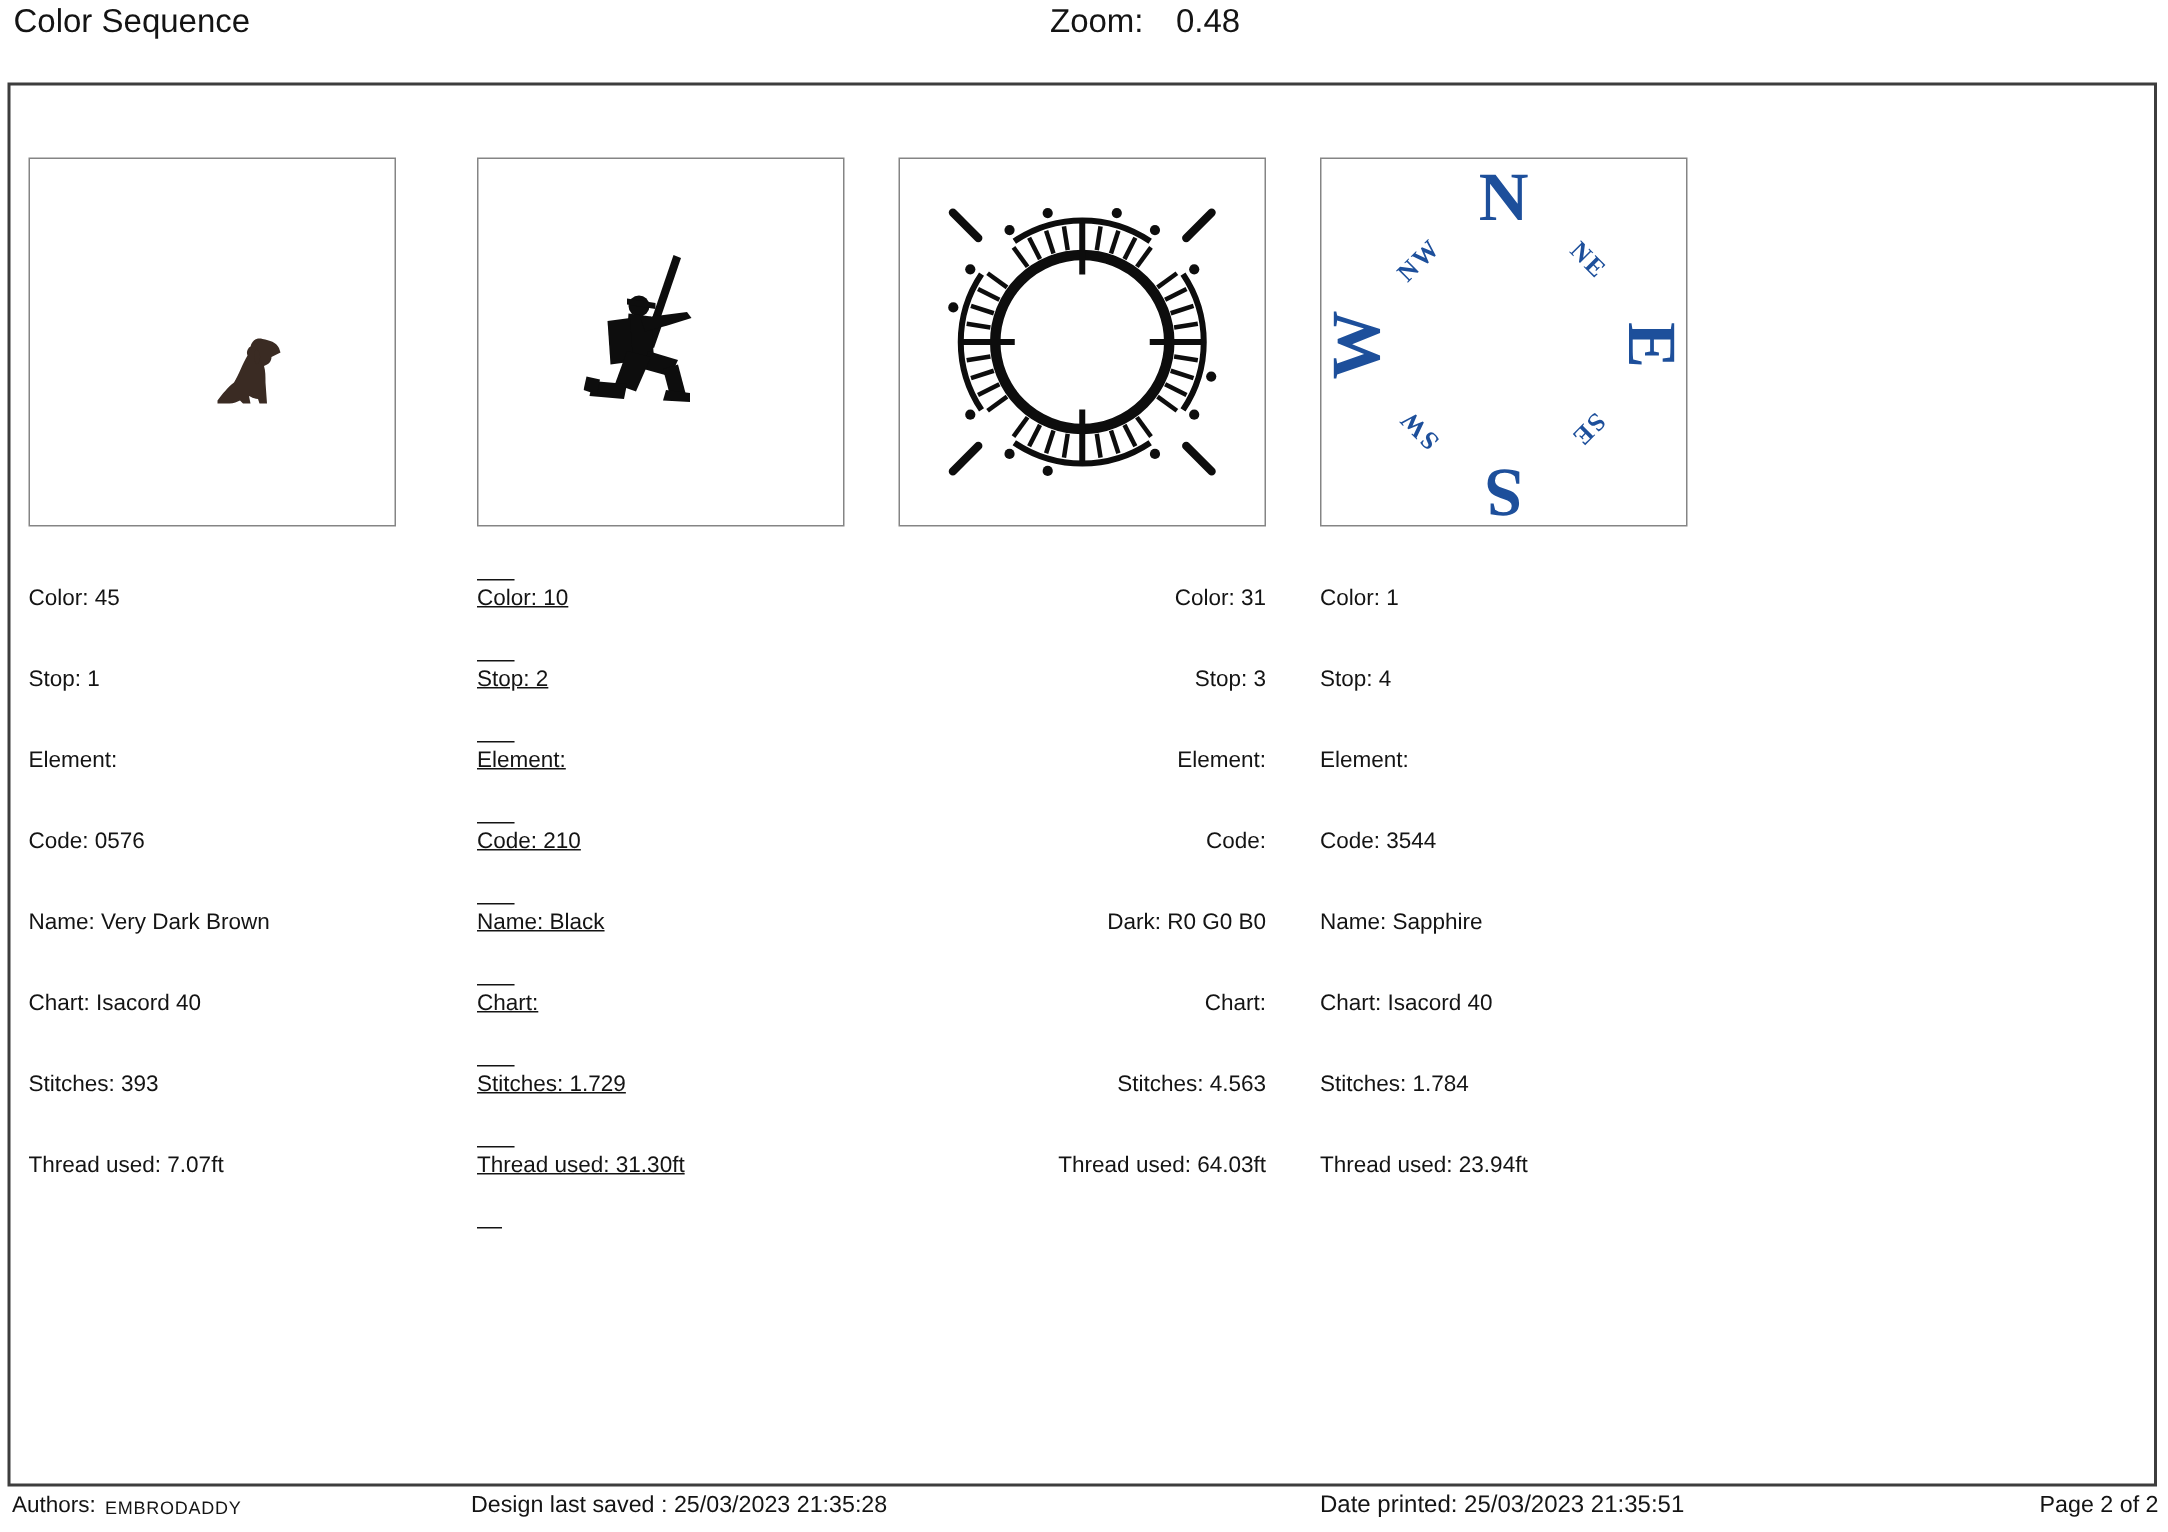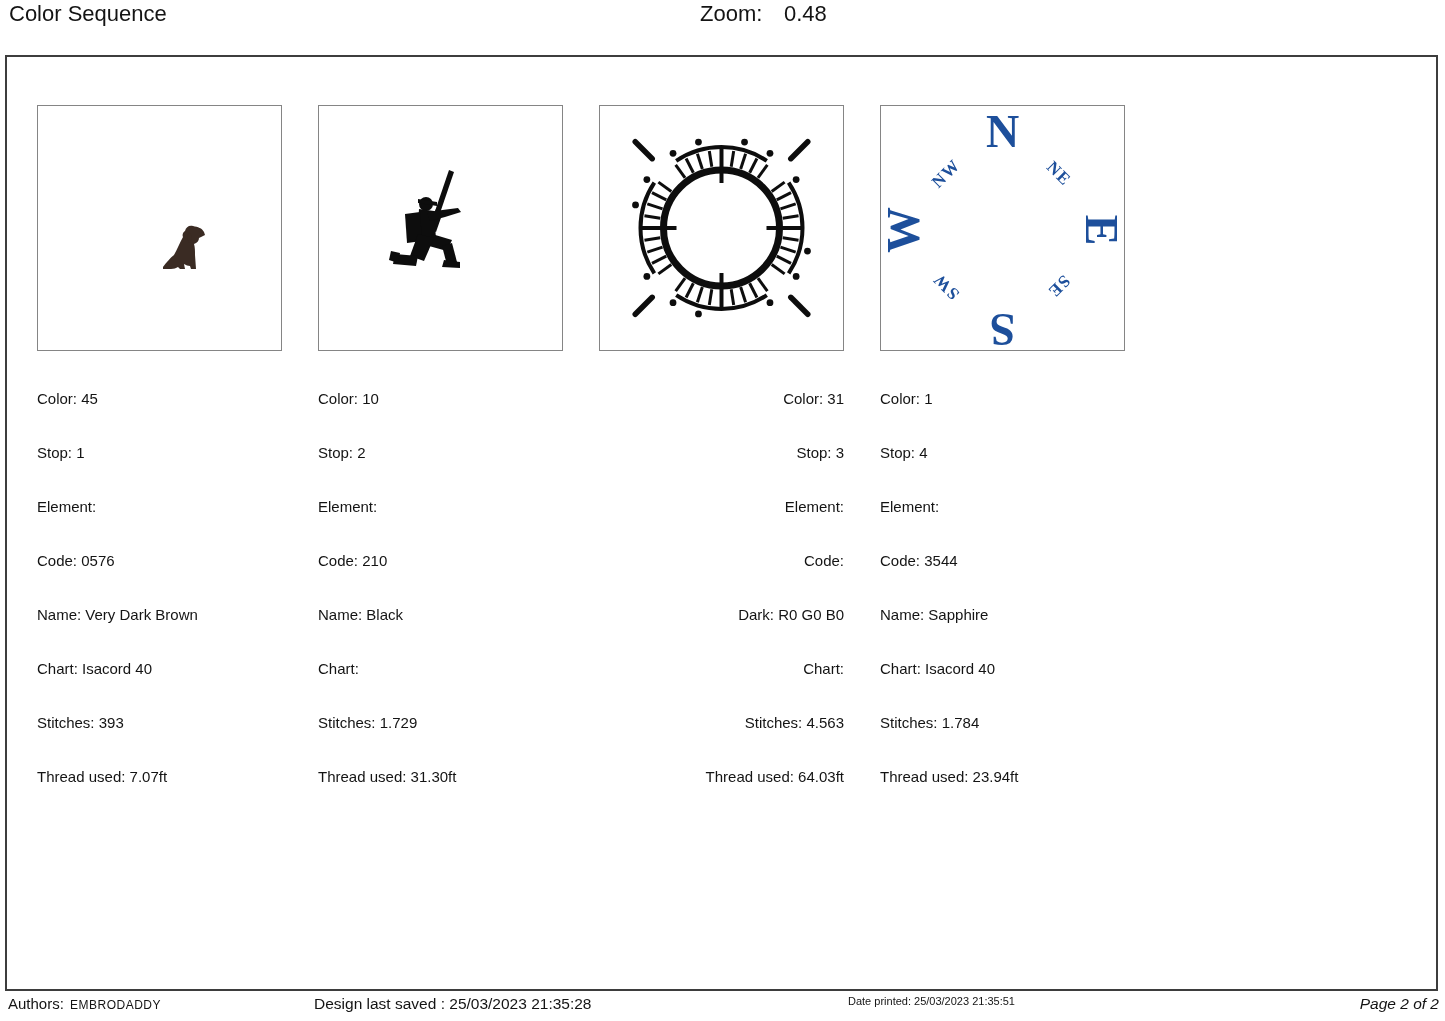--- a/index.html
+++ b/index.html
@@ -8,33 +8,33 @@
     font-family:"Liberation Sans",sans-serif;color:#141414;overflow:hidden;
   }
   .page-title{position:absolute;left:9px;top:1px;font-size:22px;letter-spacing:0;}
   .zoom-label{position:absolute;left:700px;top:1px;font-size:22px;}
   .zoom-value{position:absolute;left:784px;top:1px;font-size:22px;}
   .panel{
     position:absolute;left:5px;top:55px;width:1433px;height:936px;
     border:2px solid #3d3d3d;box-sizing:border-box;background:#ffffff;
   }
   .stop-block{position:absolute;top:48px;width:245px;}
-  .stop-0{left:30px;} .stop-1{left:311px;} .stop-2{left:592px;text-align:right;} .stop-3{left:873px;}
+  .stop-0{left:12px;} .stop-1{left:311px;text-decoration:underline;} .stop-2{left:592px;text-align:right;} .stop-3{left:873px;}
   .thumb{
     width:243px;height:244px;border:1px solid #858585;position:relative;
     background:#ffffff;box-sizing:content-box;
   }
   .thumb svg{position:absolute;}
   .details{margin-top:3px;font-size:15px;line-height:18px;white-space:pre;}
   .details div{height:18px;}
   .footer-authors-label{position:absolute;left:8px;top:995px;font-size:15px;}
   .footer-authors-value{position:absolute;left:70px;top:998px;font-size:12px;letter-spacing:.5px;}
   .footer-saved{position:absolute;left:314px;top:995px;font-size:15.5px;}
-  .footer-printed{position:absolute;left:848px;top:995px;font-size:11px;}
-  .footer-page{position:absolute;right:6px;top:995px;font-size:15.5px;font-style:italic;}
+  .footer-printed{position:absolute;left:880px;top:995px;font-size:16px;}
+  .footer-page{position:absolute;right:6px;top:995px;font-size:15.5px;}
 </style>
 </head>
 <body>
 
 <div class="page-title">Color Sequence</div>
 <div class="zoom-label">Zoom:</div>
 <div class="zoom-value">0.48</div>
 
 <div class="panel">
 

